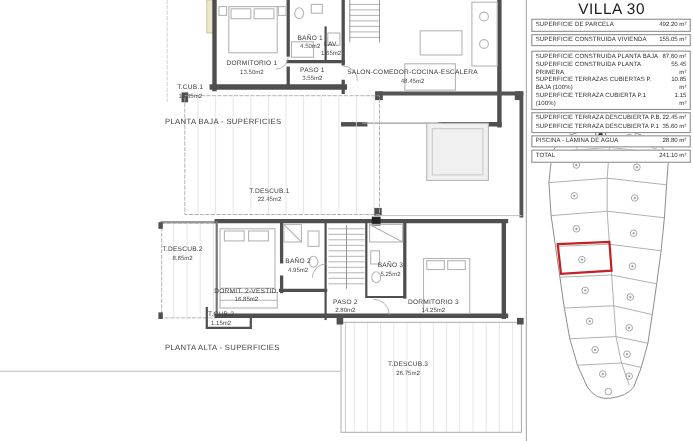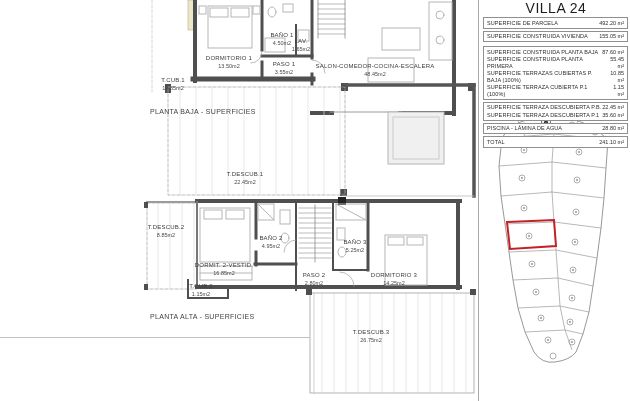--- a/index.html
+++ b/index.html
@@ -295,21 +295,21 @@
   </div>
   <div class="lbl" style="left:371px;top:336px;">
     <span class="n">T.DESCUB.3</span>
     <span class="a">26.75m2</span>
   </div>
   <div class="plan-title" style="left:150px;top:313px;">PLANTA ALTA - SUPERFICIES</div>
 
   <div class="hline"></div>
   <div class="divider"></div>
 
-  <div class="villa-title">VILLA 24</div>
+  <div class="villa-title">VILLA 30</div>
 
   <div class="tbl">
     <div class="tg">
       <div class="tr">
         <span class="l">SUPERFICIE DE PARCELA</span>
         <span class="v">492.20 m²</span>
       </div>
     </div>
     <div class="tg gap">
       <div class="tr">

